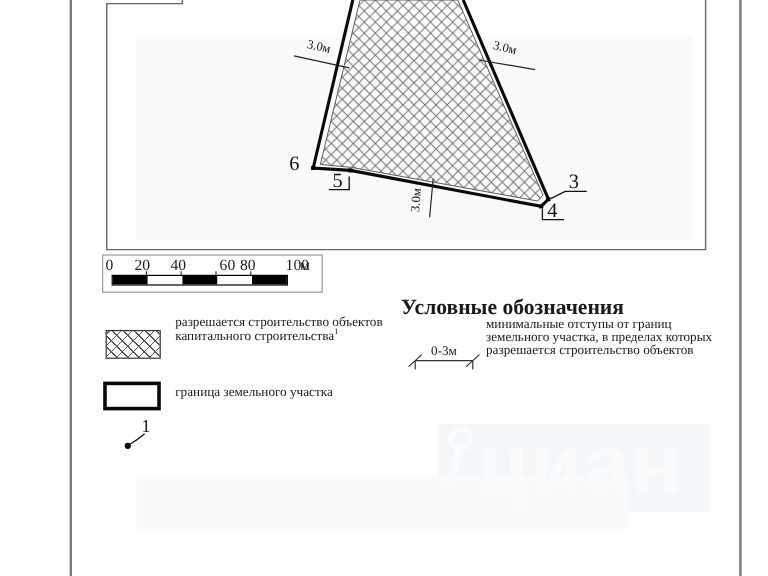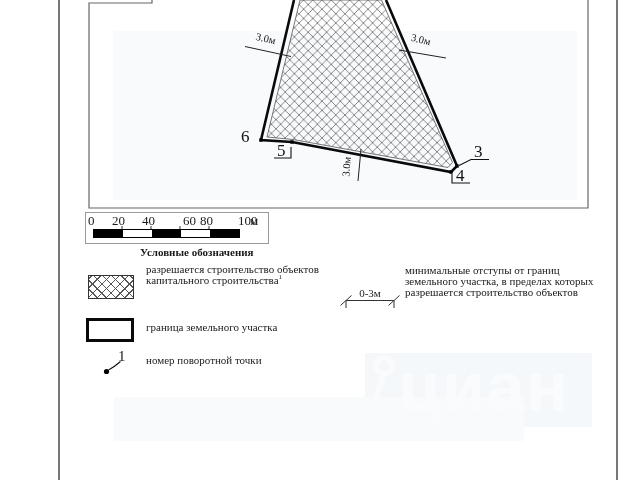--- a/index.html
+++ b/index.html
@@ -7,22 +7,22 @@
         font-family:"Liberation Serif","DejaVu Serif",serif;color:#1a1a1a;}
   .abs{position:absolute;}
   
   .side-border{position:absolute;top:0;bottom:0;width:2px;background:#787878;}
   
   .wm-panel{position:absolute;background:#f5f8fa;}
   .wm-panel-b{position:absolute;background:#f8fafc;}
   .wm-text{position:absolute;font-family:"Liberation Sans","DejaVu Sans",sans-serif;
            font-weight:bold;font-size:70px;line-height:70px;color:#fafbfd;letter-spacing:1px;}
   
-  .legend-title{position:absolute;left:140px;top:246px;width:380px;text-align:left;
-                font-weight:bold;font-size:11px;}
+  .legend-title{position:absolute;left:140px;top:246px;width:380px;text-align:right;
+                font-weight:bold;font-size:18px;}
   .legend-text{position:absolute;font-size:11px;line-height:10.8px;}
   .legend-text div{white-space:nowrap;}
   sup.fnote{font-size:7px;vertical-align:super;line-height:0;}
   .swatch-hatch{position:absolute;left:88px;top:275px;width:44px;height:22px;
     border:1px solid #333;
     background:
       repeating-linear-gradient(45deg,  transparent 0 5.5px, #555 5.5px 6.5px),
       repeating-linear-gradient(-45deg, transparent 0 5.5px, #555 5.5px 6.5px);}
   .swatch-plot{position:absolute;left:86px;top:318px;width:42px;height:18px;
     border:3px solid #0a0a0a;background:#fff;}
@@ -120,21 +120,20 @@
     <div><span>капитального строительства</span><sup class="fnote">1</sup></div>
   </div>
 
   <div class="swatch-plot" style="z-index:2;"></div>
   <div class="legend-text" style="left:146px;top:322px;z-index:2;">
     <div>граница земельного участка</div>
   </div>
 
   <div class="point-num-legend" style="z-index:2;">1</div>
   <div class="legend-text" style="left:146px;top:355px;z-index:2;">
-    <div>номер поворотной точки</div>
   </div>
 
   <div class="dim-label" style="z-index:2;">0-3м</div>
   <div class="legend-text" style="left:405px;top:265px;z-index:2;">
     <div>минимальные отступы от границ</div>
     <div>земельного участка, в пределах которых</div>
     <div>разрешается строительство объектов</div>
   </div>
 
 </div>

